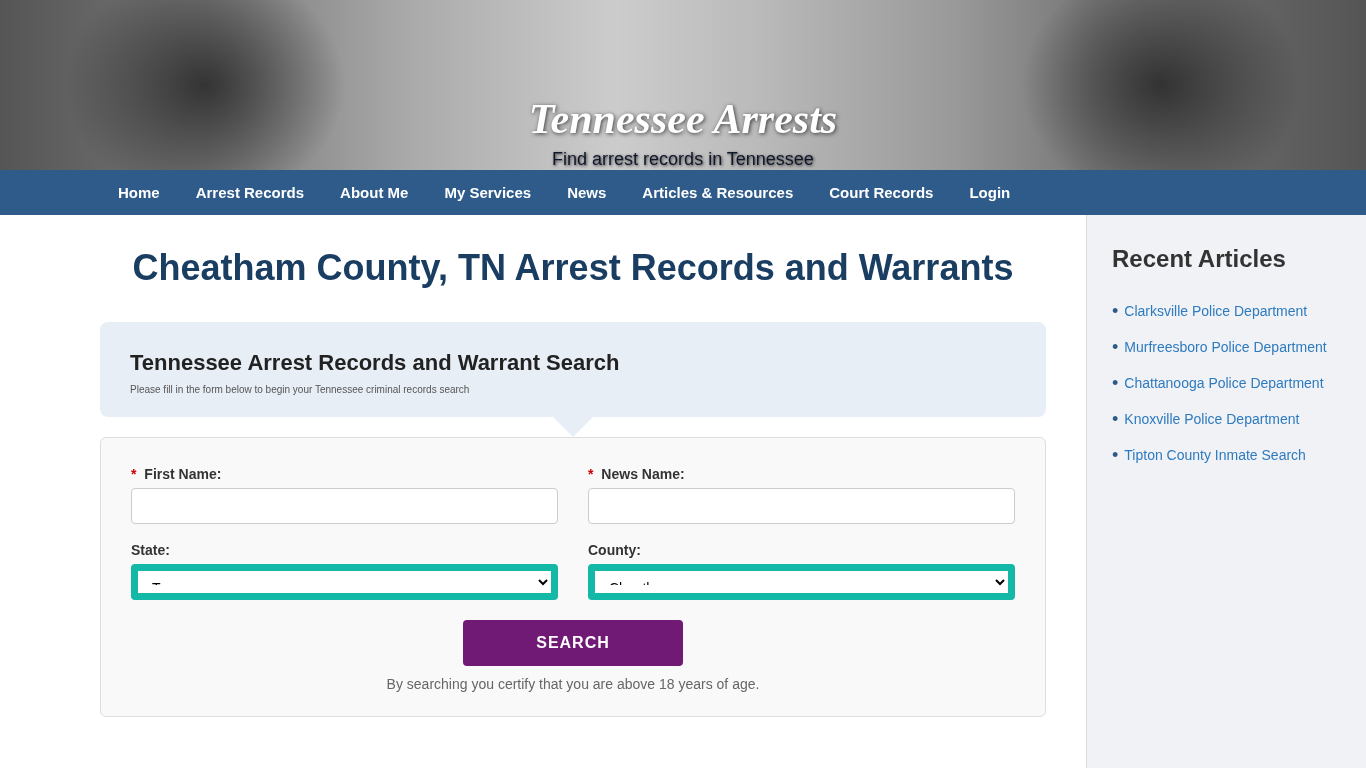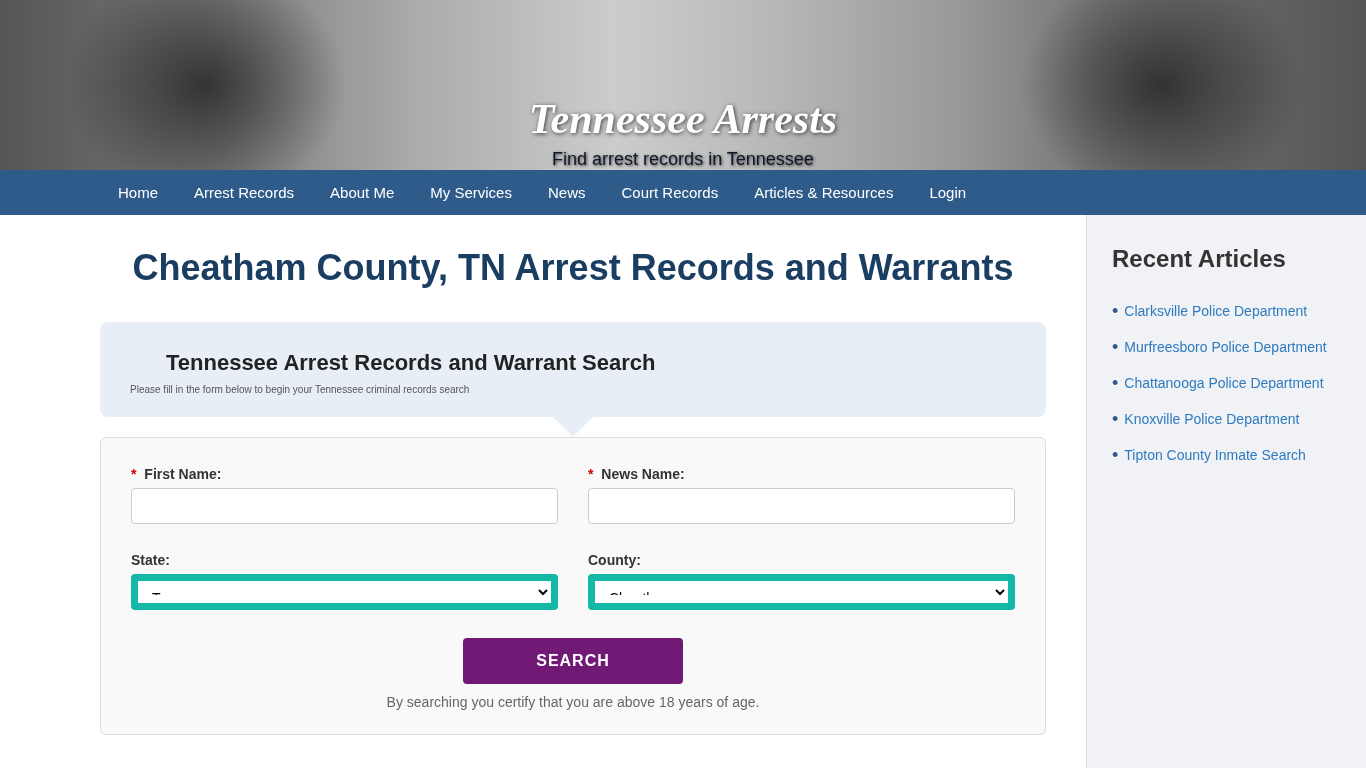--- a/index.html
+++ b/index.html
@@ -61,21 +61,21 @@
       display: flex;
       list-style: none;
       padding: 0 100px;
     }
     nav ul li a {
       display: block;
       color: #fff;
       text-decoration: none;
       padding: 14px 18px;
       font-size: 15px;
-      font-weight: 400;
+      font-weight: 700;
       white-space: nowrap;
     }
 
     
     .page-body {
       display: flex;
       width: 100%;
       background: #fff;
     }
 
@@ -101,21 +101,20 @@
       border-radius: 8px;
       padding: 28px 30px 22px;
       margin-bottom: 0;
       position: relative;
     }
     .search-box-title {
       font-size: 22px;
       font-weight: bold;
       color: #222;
       margin-bottom: 8px;
-      margin-left: 36px;
     }
     .search-box-subtitle {
       font-size: 10px;
       color: #555;
     }
 
     
     .chevron-down {
       width: 0;
       height: 0;
@@ -129,21 +128,21 @@
     .search-form {
       background: #f9f9f9;
       border: 1px solid #ddd;
       border-radius: 6px;
       padding: 28px 30px 24px;
       margin-top: 0;
     }
     .form-row {
       display: flex;
       gap: 30px;
-      margin-bottom: 28px;
+      margin-bottom: 18px;
     }
     .form-group {
       flex: 1;
     }
     .form-label {
       font-size: 14px;
       font-weight: bold;
       color: #333;
       margin-bottom: 6px;
       display: block;
@@ -253,24 +252,24 @@
     <li>
         <a href="#">About Me</a>
       </li>
     <li>
         <a href="#">My Services</a>
       </li>
     <li>
         <a href="#">News</a>
       </li>
     <li>
+        <a href="#">Articles &amp; Resources</a>
+      </li>
+    <li>
         <a href="#">Court Records</a>
-      </li>
-    <li>
-        <a href="#">Articles &amp; Resources</a>
       </li>
     <li>
         <a href="#">Login</a>
       </li>
   </ul>
 </nav>
 
 <div class="page-body">
 
   <div class="main-content">

